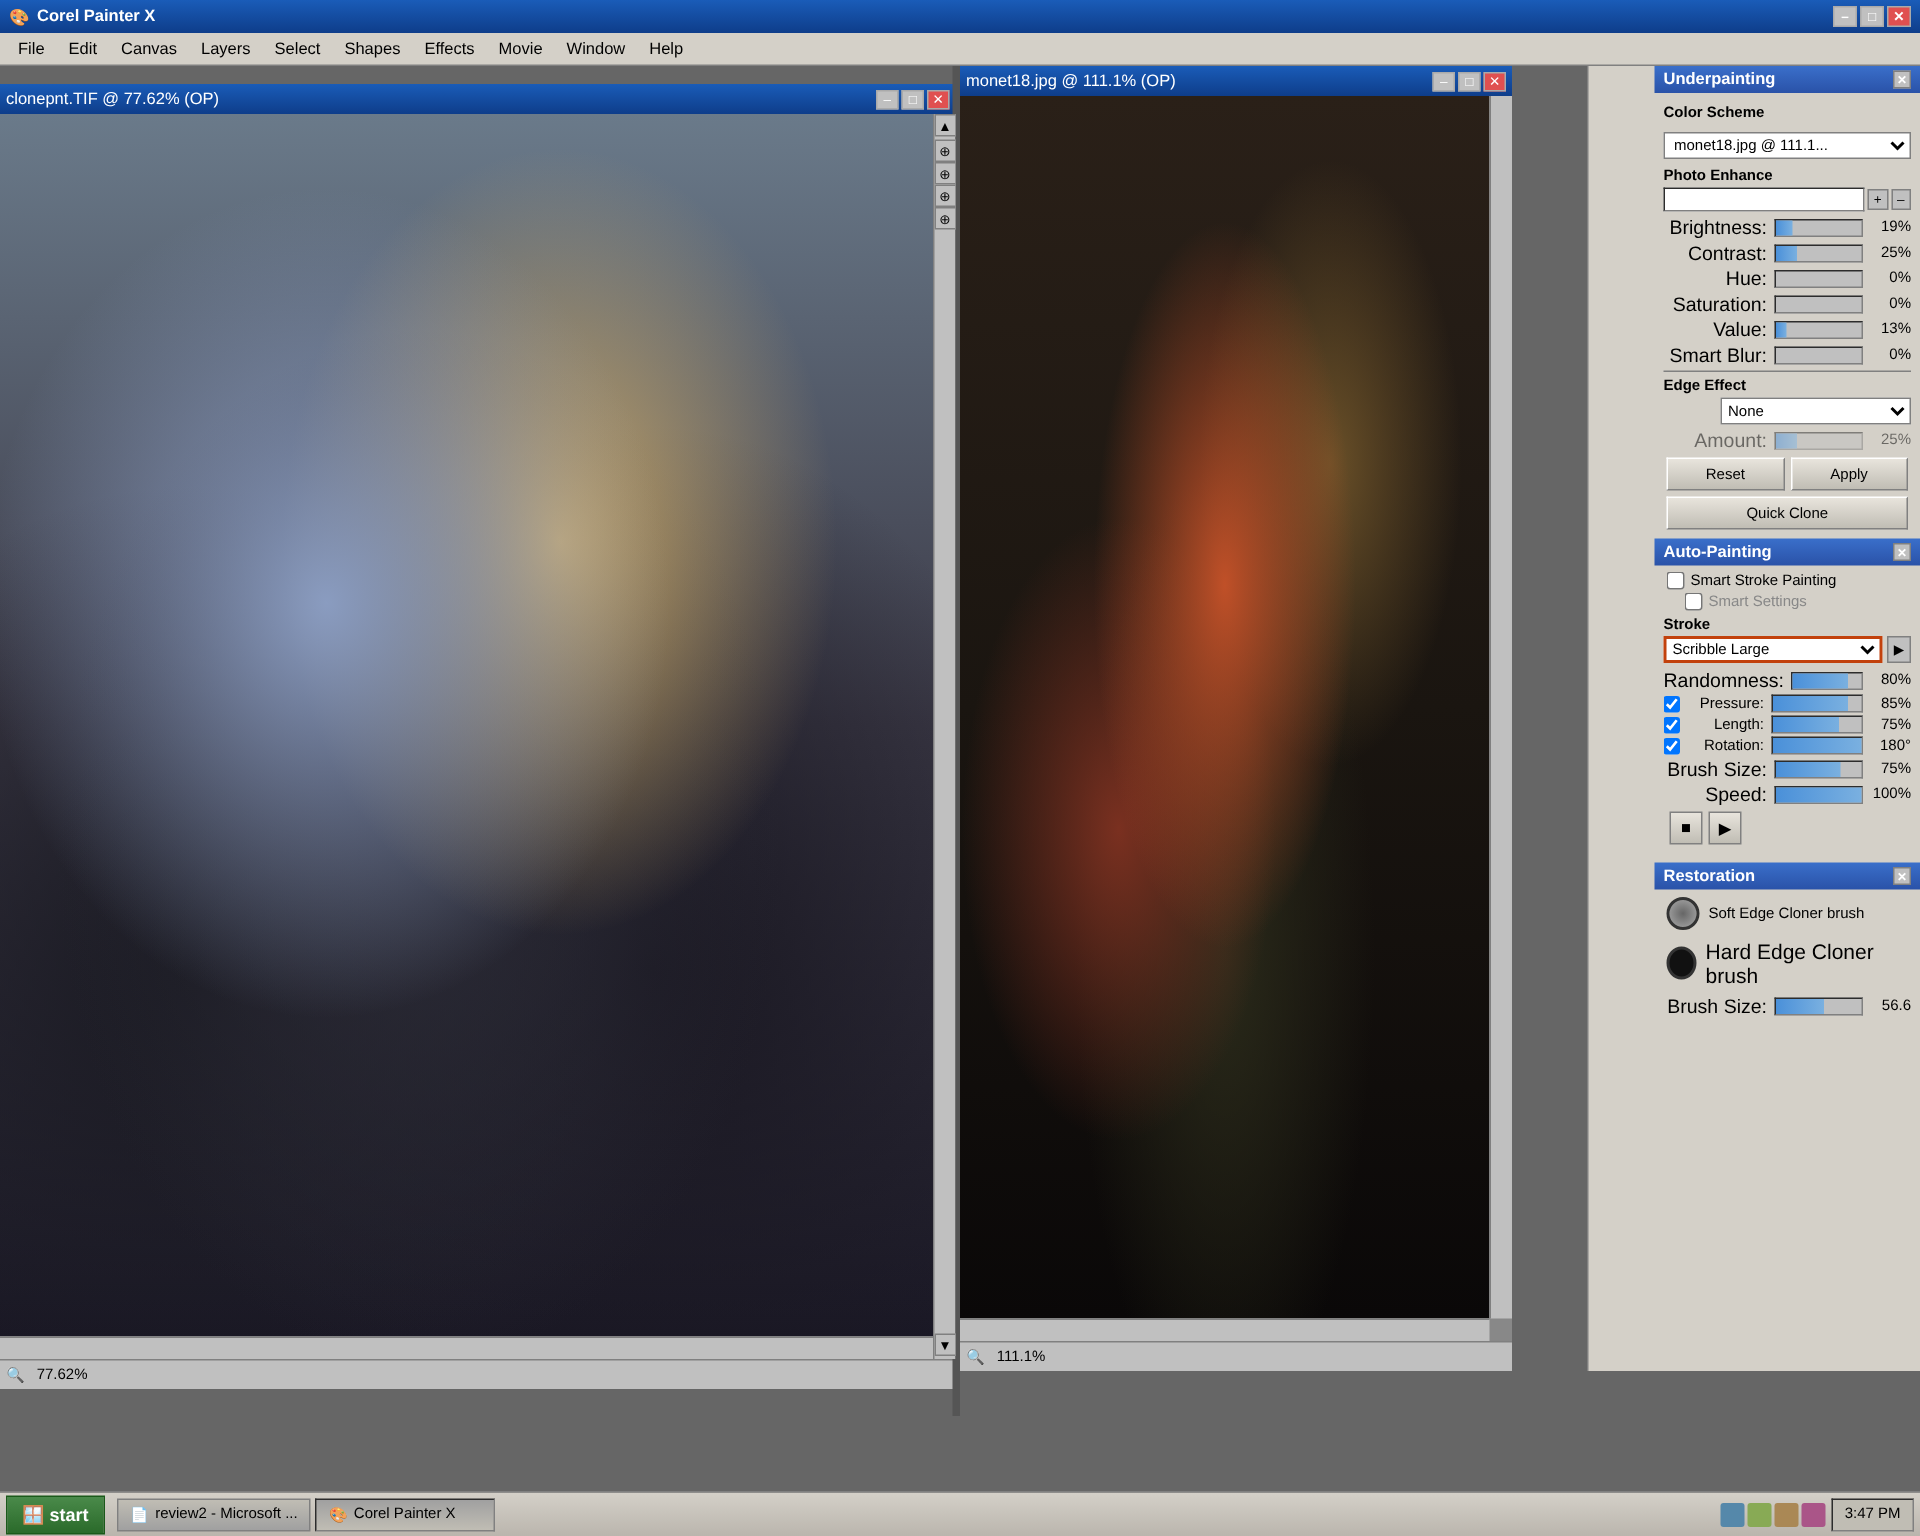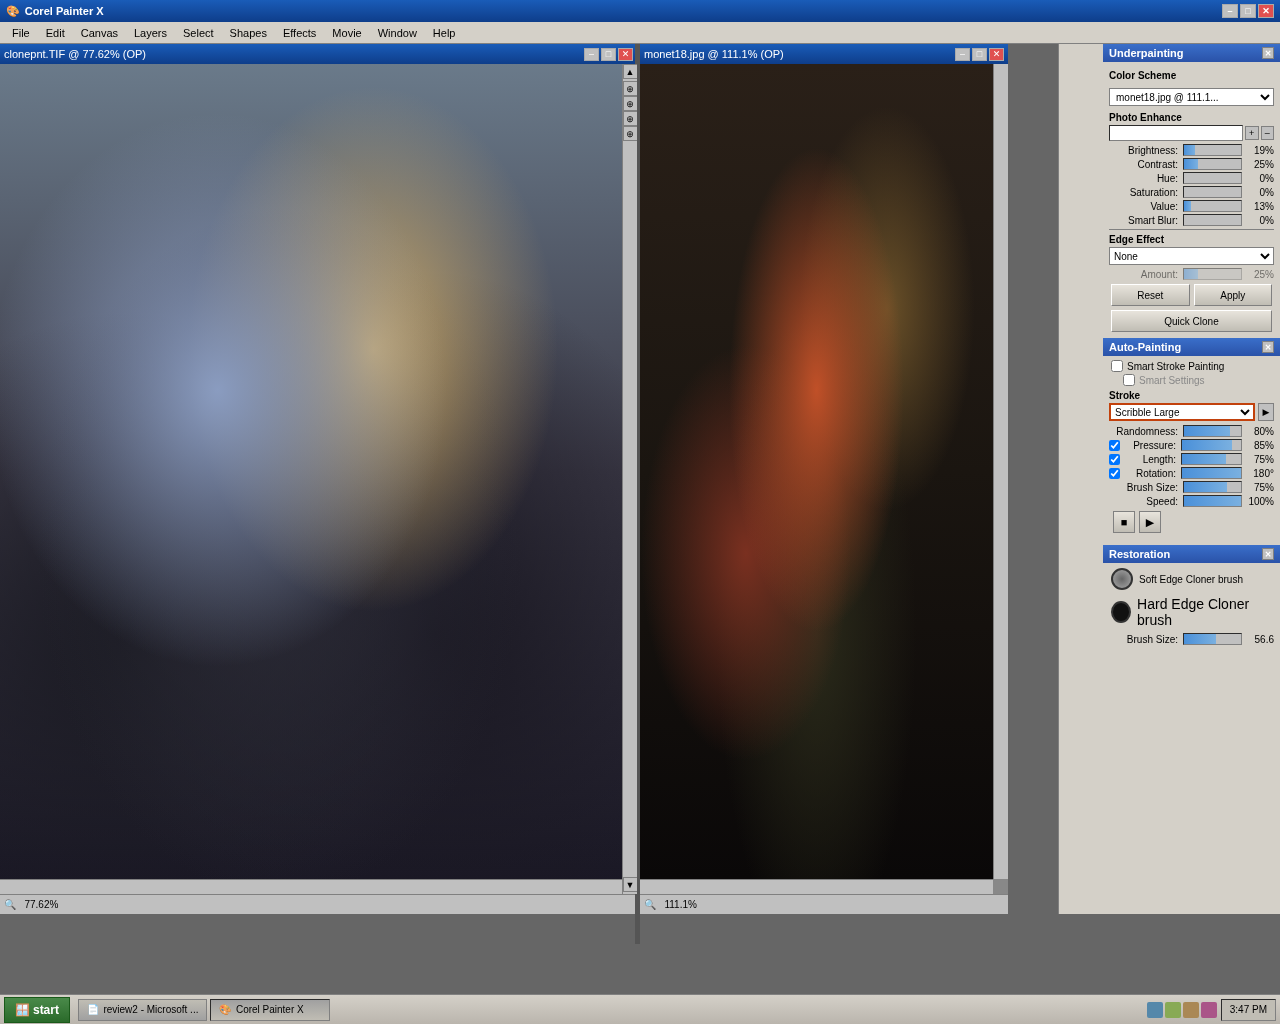--- a/index.html
+++ b/index.html
@@ -32,21 +32,21 @@
     .workspace {
       width: 1280px; height: calc(1024px - 44px - 30px); 
       background: #666; position: relative; display: flex;
     }
 
     
     .canvas-window {
       position: absolute; left: 0; top: 0;
     }
     .canvas-window.left-window {
-      width: 637px; height: 614px; top: 0; left: 0;
+      width: 637px; height: 614px; top: 12px; left: 0;
     }
     .canvas-window.right-window {
       width: 580px; height: 870px; top: 0; left: 640px;
     }
 
     .window-titlebar {
       height: 20px; display: flex; align-items: center; padding: 0 4px;
       justify-content: space-between; background: linear-gradient(to bottom, #1a5cb8, #0e3d8a);
       color: white; font-size: 11px;
     }
@@ -140,21 +140,21 @@
     .checkbox-row {
       display: flex; align-items: center; gap: 4px; margin-bottom: 2px; padding: 0 2px;
     }
     .checkbox-input { width: 12px; height: 12px; cursor: pointer; }
 
     
     .slider-row {
       display: flex; align-items: center; margin-bottom: 2px; gap: 2px;
     }
     .slider-label {
-      font-size: 10px; min-width: 72px; text-align: right; padding-right: 3px;
+      font-size: 13px; min-width: 72px; text-align: right; padding-right: 3px;
     }
     .slider-container {
       flex: 1; height: 12px; background: #c0c0c0; border: 1px inset #808080;
       position: relative; cursor: pointer;
     }
     .slider-fill {
       height: 100%; background: linear-gradient(to right, #4a90d9, #7ab0e0);
     }
     .slider-val {
       min-width: 30px; font-size: 10px; text-align: right;
@@ -229,21 +229,21 @@
     .tiny-btn {
       width: 14px; height: 14px; background: #c0c0c0; border: 1px solid #808080;
       display: flex; align-items: center; justify-content: center; font-size: 9px; cursor: pointer;
     }
 
     
     .edge-effect-row {
       display: flex; align-items: center; gap: 3px; margin-bottom: 3px;
     }
     .edge-dropdown {
-      flex: 1; height: 18px; font-size: 10px; background: white; border: 1px solid #808080;
+      flex: 1; height: 18px; font-size: 10px; background: white; border: 1px solid #808080; margin-left: 38px;
     }
 
     .separator-line { border: none; border-top: 1px solid #808080; margin: 3px 0; }
   </style>
 </head>
 <body>
 
 <div class="app-titlebar">
   <div class="app-titlebar-left">
     <span>🎨</span>

